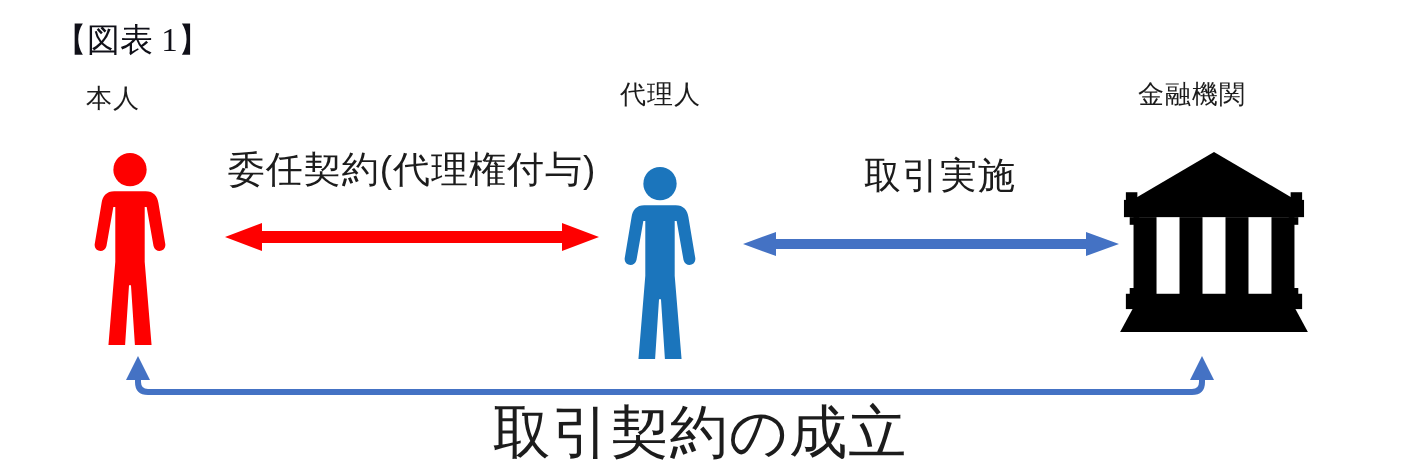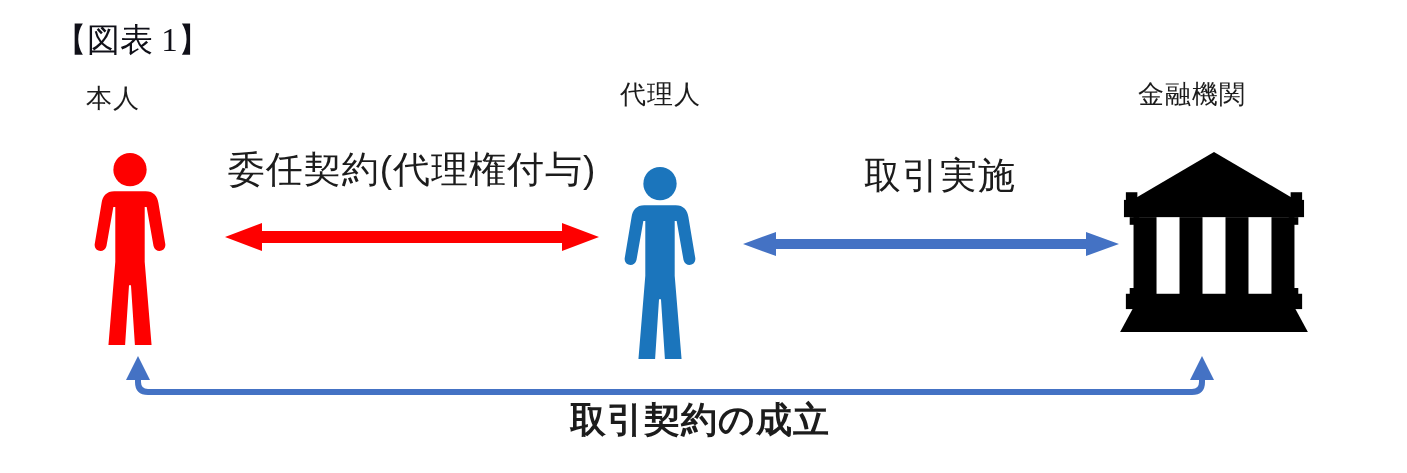--- a/index.html
+++ b/index.html
@@ -24,21 +24,21 @@
   }
   .principal-label{left:86px;top:84px;}
   .agent-label{left:620px;top:80px;}
   .bank-label{left:1138px;top:80px;}
   .edge-label{
     font-size:37px;line-height:1.1;font-weight:400;
     color:#1c1c1c;text-align:center;white-space:nowrap;letter-spacing:1px;
   }
   .delegation-label{left:212px;top:150px;width:400px;}
   .transaction-label{left:800px;top:156px;width:280px;}
-  .contract-label{left:490px;top:400px;width:420px;font-size:36px;font-weight:bold;}
+  .contract-label{left:490px;top:400px;width:420px;font-size:58px;}
   svg{display:block;}
 </style>
 </head>
 <body>
 
 <div class="canvas">
 
   <div class="abs figure-title">【図表 1】</div>
 
   <div class="abs node-label principal-label">本人</div>

